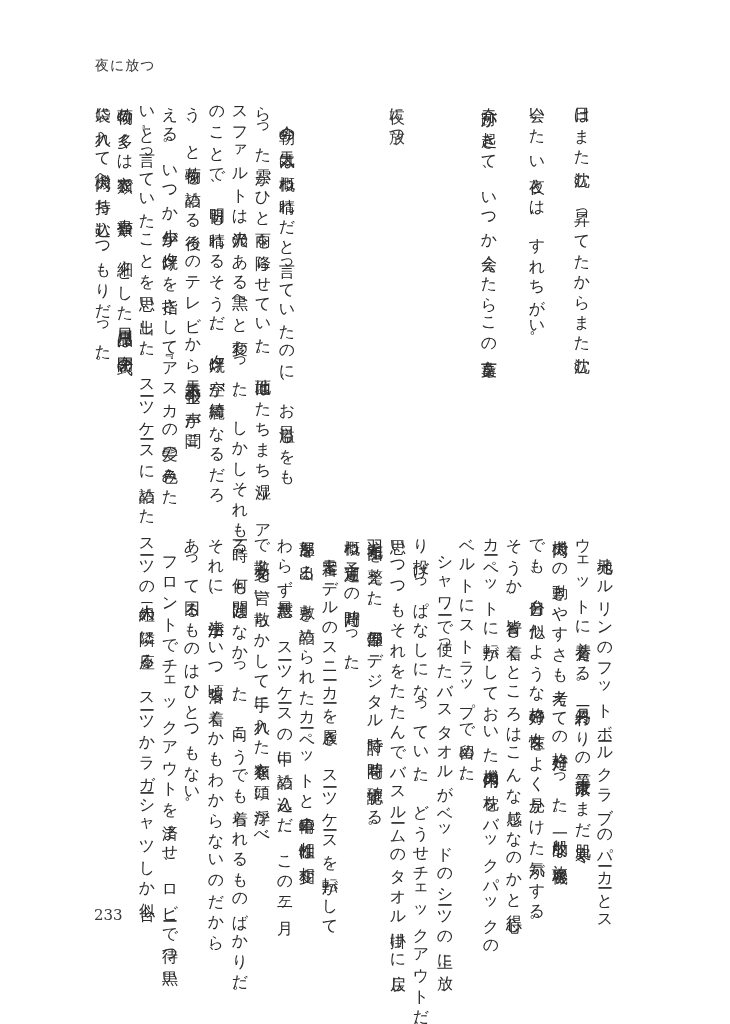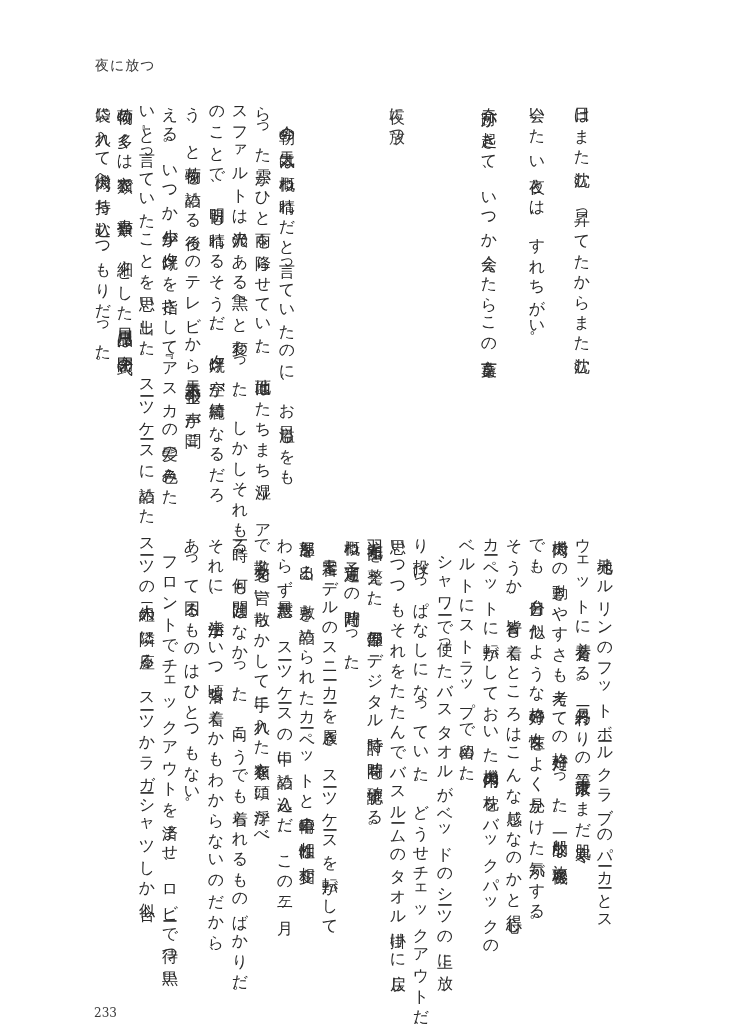--- a/index.html
+++ b/index.html
@@ -1,19 +1,19 @@
 <!DOCTYPE html>
 <html><head>
 <meta charset="utf-8">
 <style>
   html, body { margin: 0; padding: 0; background: #ffffff; }
   body { width: 730px; height: 1024px; position: relative; overflow: hidden;
          font-family: "DejaVu Serif", "Liberation Serif", serif; color: #2a2a2a; }
   .running-head { position: absolute; left: 95px; top: 57px; font-size: 14px; color: #3a3a3a; letter-spacing: 1px; }
-  .page-number { position: absolute; left: 94px; top: 1006px; font-size: 12px; color: #3a3a3a; }
+  .page-number { position: absolute; left: 94px; top: 906px; font-size: 15px; color: #3a3a3a; }
   .block { position: absolute; }
   .col { position: absolute; writing-mode: vertical-rl; font-size: 16px; line-height: 16px;
          letter-spacing: 2.2px; white-space: nowrap; color: #2a2a2a; }
   .col.title { color: #3a3a3a; }
 </style>
 </head>
 <body>
 
 <div class="running-head">夜に放つ</div>
 

